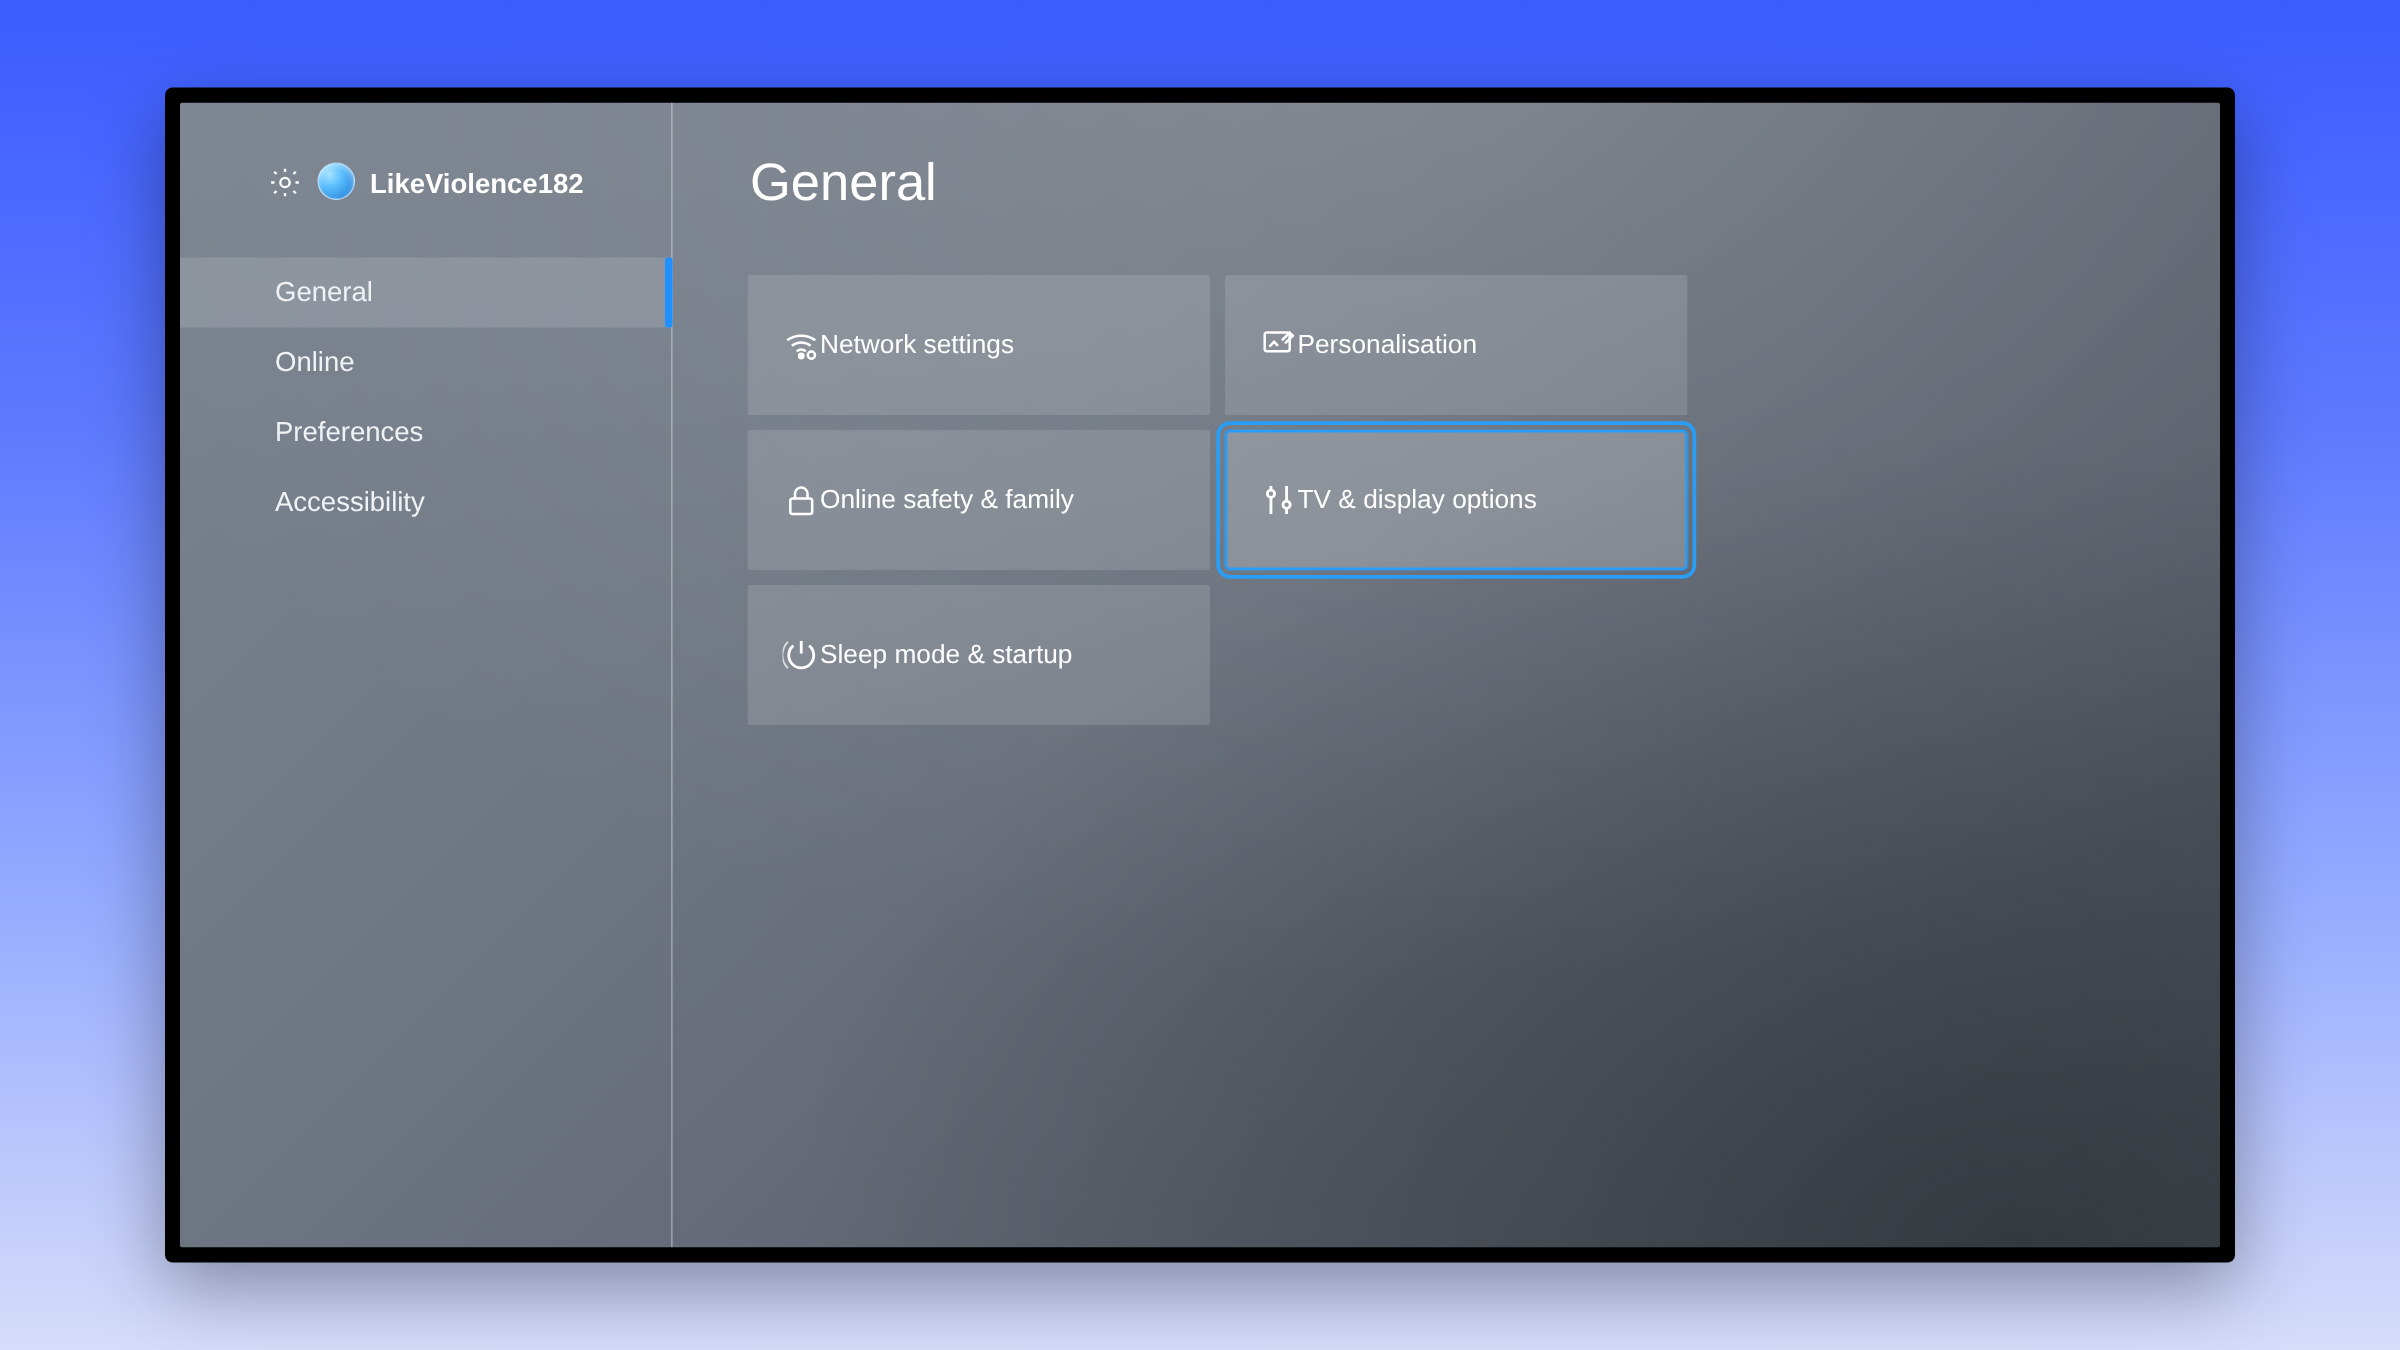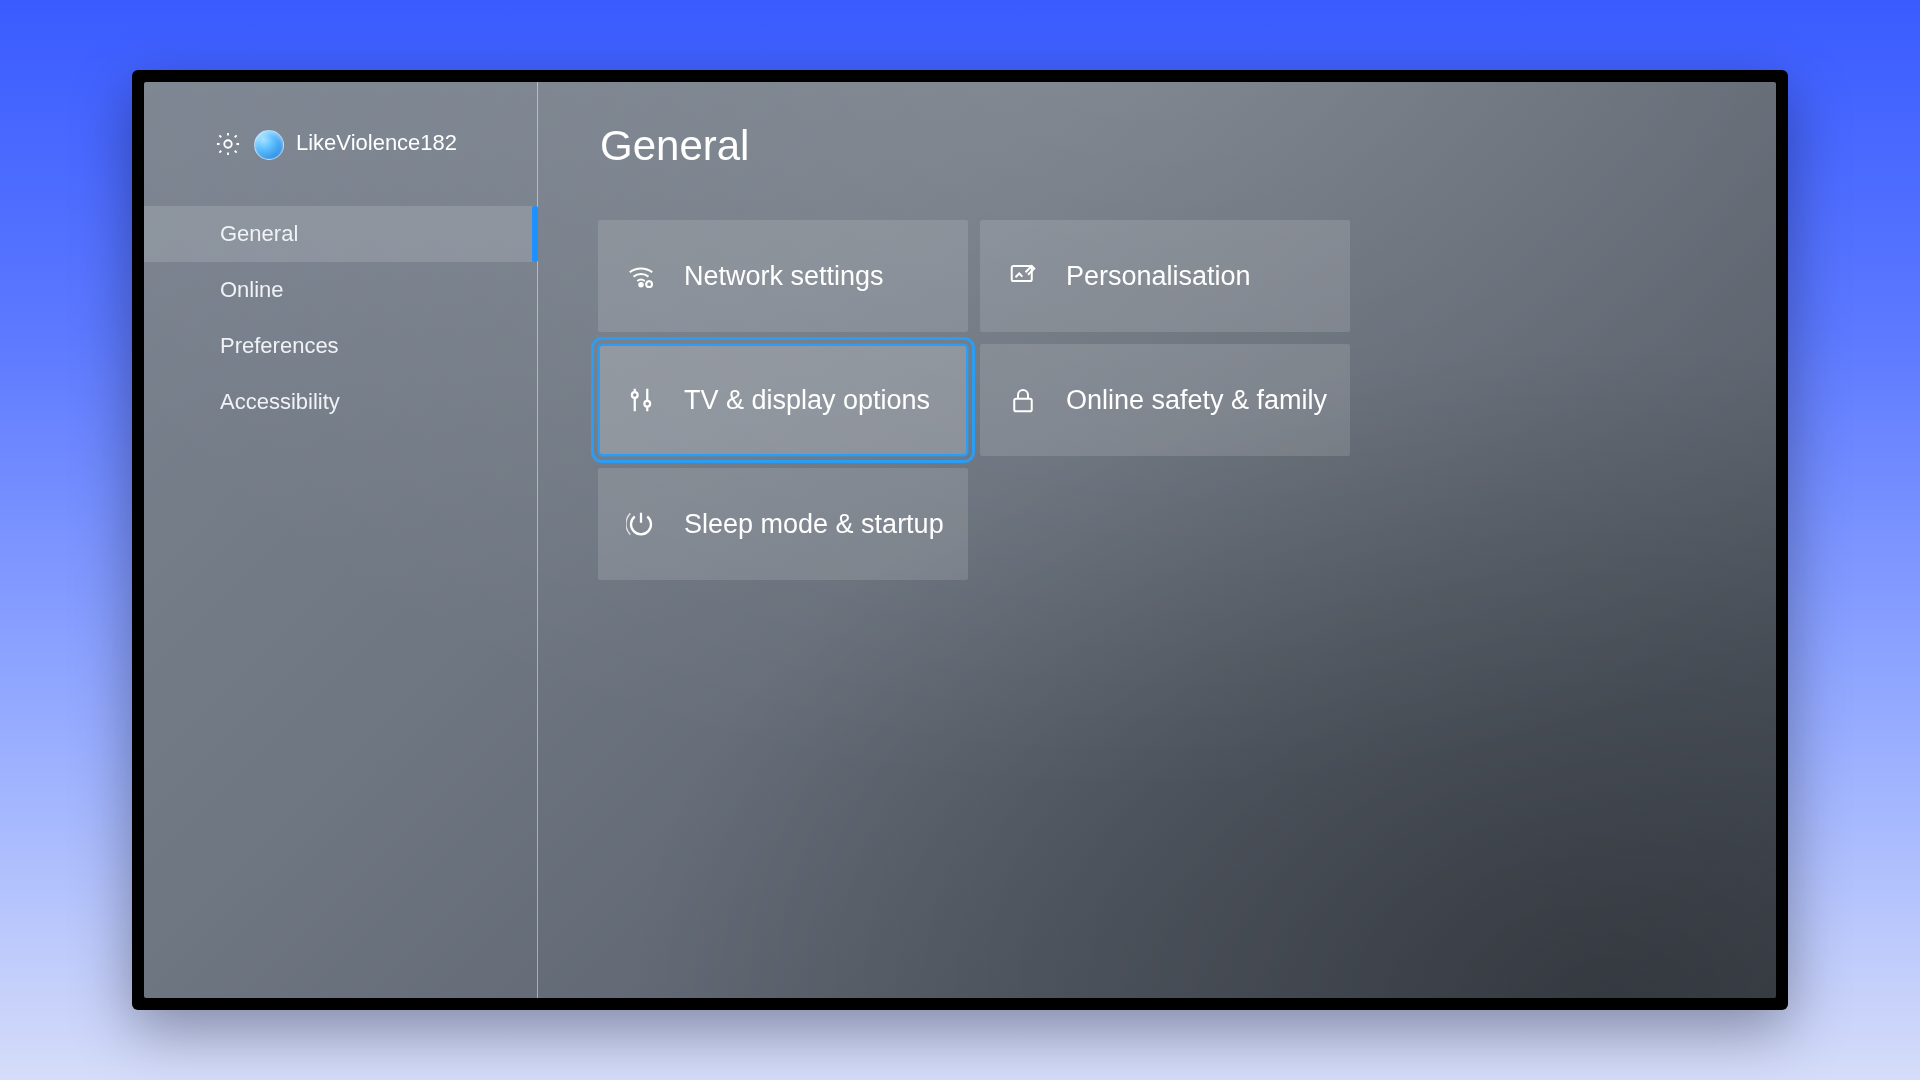--- a/index.html
+++ b/index.html
@@ -28,22 +28,22 @@
       display: flex;
     }
 
     
     .sidebar {
       width: 394px; height: 100%; position: relative;
       border-right: 1px solid rgba(255,255,255,0.45);
       padding-top: 30px;
     }
     .profile-row {
-      display: flex; align-items: flex-start; gap: 12px;
-      padding: 18px 30px 30px 70px; color: #fff; font-size: 22px; font-weight: 400;
+      display: flex; align-items: flex-end; gap: 12px;
+      padding: 18px 30px 30px 70px; color: #fff; font-size: 22px; font-weight: 700;
     }
     .profile-row .gear { width: 28px; height: 28px; color: #fff; flex-shrink: 0; }
     .avatar {
       width: 30px; height: 30px; border-radius: 50%;
       background:
         radial-gradient(circle at 30% 30%, #a7e3ff 0%, #5ec0ff 35%, #1976d2 100%);
       border: 1px solid rgba(255,255,255,0.6);
       box-shadow: inset 0 2px 4px rgba(255,255,255,0.5);
       flex-shrink: 0;
     }
@@ -69,22 +69,22 @@
     .tile-grid {
       display: grid;
       grid-template-columns: 370px 370px;
       grid-auto-rows: 112px;
       gap: 12px;
     }
 
     .tile {
       background: rgba(255,255,255,0.13);
       display: flex; align-items: center;
-      color: #fff; font-size: 27px;
-      padding-left: 26px; gap: 28px;
+      color: #fff; font-size: 21px;
+      padding-left: 26px; 
       border: 2px solid transparent;
       border-radius: 2px;
     }
     .tile .ico { width: 30px; height: 30px; flex: 0 0 30px; display: flex; align-items: center; justify-content: center; color: #fff; }
     .tile .ico svg { width: 100%; height: 100%; }
 
     .tile.focused {
       background: rgba(255,255,255,0.20);
       border-radius: 4px;
       outline: 3px solid #2a9df4;
@@ -151,42 +151,42 @@
           <span class="ico">
             <svg viewBox="0 0 24 24" fill="none" stroke="currentColor" stroke-width="1.6">
               <rect x="3" y="4" width="16" height="12" rx="1.5"></rect>
               <path d="M14 9l5-5 2 2-5 5"></path>
                 <path d="M6 13l3-3 2.5 2.5"></path>
             </svg>
           </span>
           <span>Personalisation</span>
         </div>
 
+        <div class="tile">
+          <span class="ico">
+            <svg viewBox="0 0 24 24" fill="none" stroke="currentColor" stroke-width="1.6">
+              <rect x="5" y="11" width="14" height="10" rx="1.5"></rect>
+              <path d="M8 11V8a4 4 0 0 1 8 0v3"></path>
+            </svg>
+          </span>
+          <span>Online safety &amp; family</span>
+        </div>
+
         <div class="tile focused">
           <span class="ico">
             <svg viewBox="0 0 24 24" fill="none" stroke="currentColor" stroke-width="1.8">
               <line x1="7" y1="3" x2="7" y2="21"></line>
                 <circle cx="7" cy="8" r="2.3" fill="#8c929b"></circle>
               <line x1="17" y1="3" x2="17" y2="21"></line>
                 <circle cx="17" cy="15" r="2.3" fill="#8c929b"></circle>
             </svg>
           </span>
           <span>TV &amp; display options</span>
         </div>
 
-        <div class="tile">
-          <span class="ico">
-            <svg viewBox="0 0 24 24" fill="none" stroke="currentColor" stroke-width="1.6">
-              <rect x="5" y="11" width="14" height="10" rx="1.5"></rect>
-              <path d="M8 11V8a4 4 0 0 1 8 0v3"></path>
-            </svg>
-          </span>
-          <span>Online safety &amp; family</span>
-        </div>
-
 
         <div class="tile">
           <span class="ico">
             <svg viewBox="0 0 24 24" fill="none" stroke="currentColor" stroke-width="1.8">
               <path d="M12 3v8"></path>
               <path d="M7 6a8 8 0 1 0 10 0"></path>
               <path d="M3.5 3.5a12 12 0 0 0 0 17" stroke-width="1.2" opacity="0.7"></path>
             </svg>
           </span>
           <span>Sleep mode &amp; startup</span>

